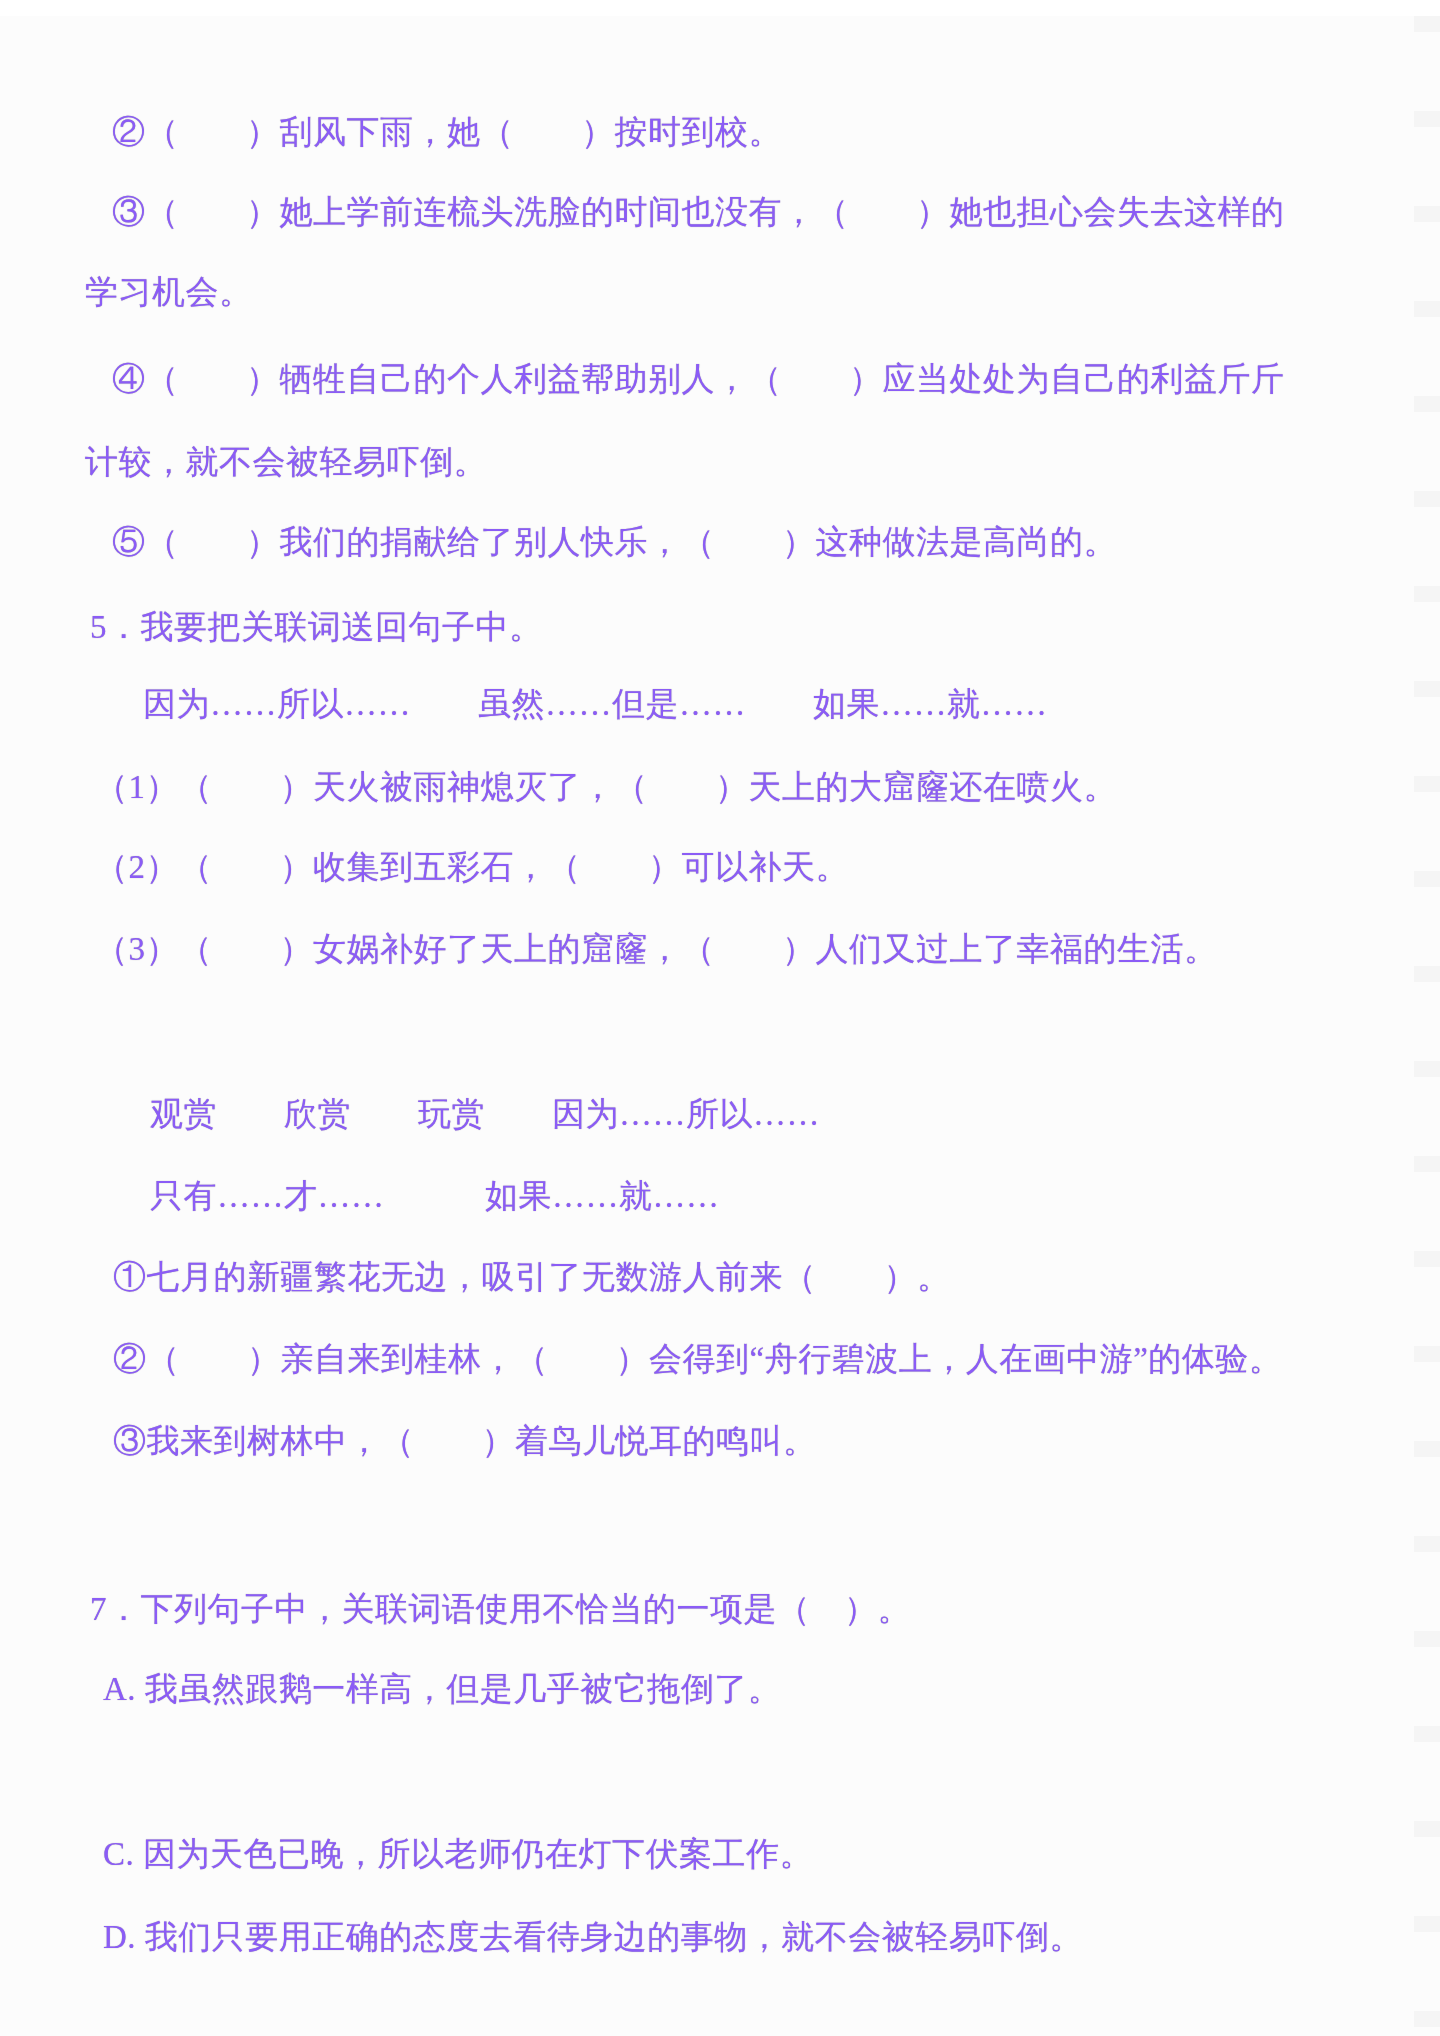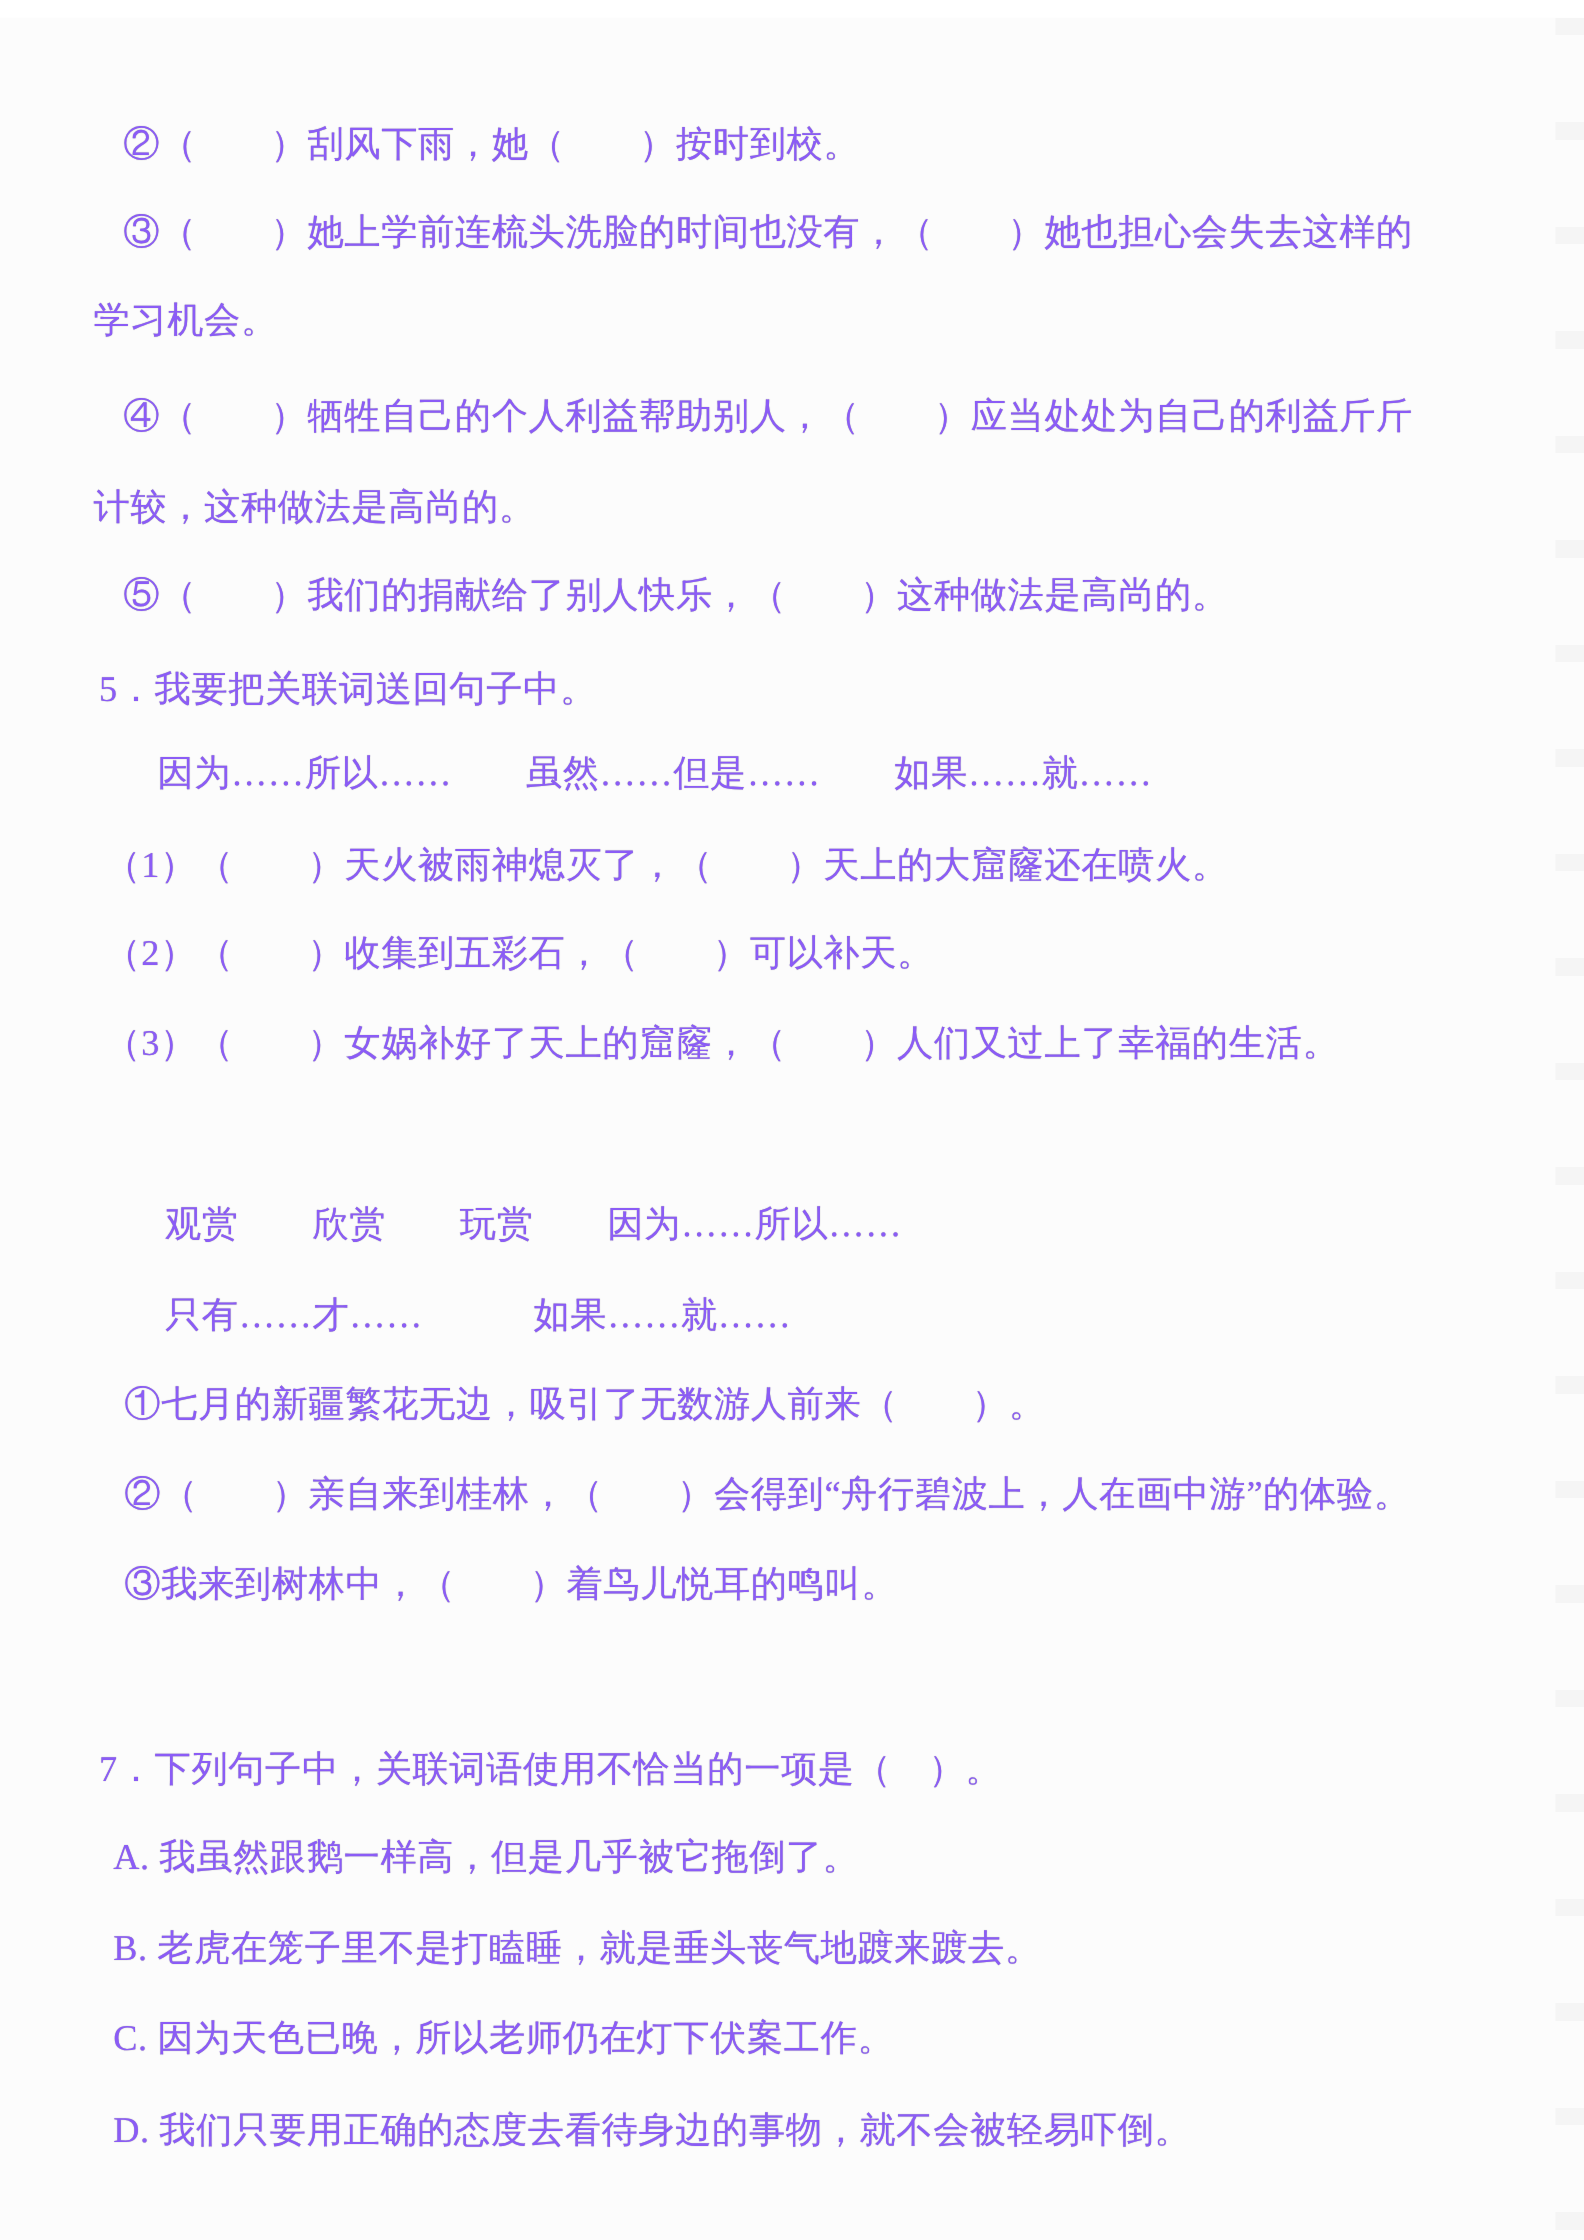--- a/index.html
+++ b/index.html
@@ -52,37 +52,36 @@
 </style>
 </head>
 <body>
 
 <div class="page">
 
   <div class="line" style="top:93px;  left:112px;">②（　　）刮风下雨，她（　　）按时到校。</div>
   <div class="line" style="top:173px; left:112px;">③（　　）她上学前连梳头洗脸的时间也没有，（　　）她也担心会失去这样的</div>
   <div class="line" style="top:253px; left:85px;">学习机会。</div>
   <div class="line" style="top:340px; left:112px;">④（　　）牺牲自己的个人利益帮助别人，（　　）应当处处为自己的利益斤斤</div>
-  <div class="line" style="top:423px; left:85px;">计较，这种做法是高尚的。</div>
+  <div class="line" style="top:423px; left:85px;">计较，就不会被轻易吓倒。</div>
   <div class="line" style="top:503px; left:112px;">⑤（　　）我们的捐献给了别人快乐，（　　）这种做法是高尚的。</div>
 
   <div class="line" style="top:588px; left:90px;">5．我要把关联词送回句子中。</div>
   <div class="line" style="top:665px; left:143px;">因为……所以……　　虽然……但是……　　如果……就……</div>
   <div class="line" style="top:748px; left:95px;">（1）（　　）天火被雨神熄灭了，（　　）天上的大窟窿还在喷火。</div>
   <div class="line" style="top:828px; left:95px;">（2）（　　）收集到五彩石，（　　）可以补天。</div>
   <div class="line" style="top:910px; left:95px;">（3）（　　）女娲补好了天上的窟窿，（　　）人们又过上了幸福的生活。</div>
 
   <div class="line" style="top:1075px; left:150px;">观赏　　欣赏　　玩赏　　因为……所以……</div>
   <div class="line" style="top:1157px; left:150px;">只有……才……　　　如果……就……</div>
   <div class="line" style="top:1238px; left:113px;">①七月的新疆繁花无边，吸引了无数游人前来（　　）。</div>
   <div class="line" style="top:1320px; left:113px;">②（　　）亲自来到桂林，（　　）会得到“舟行碧波上，人在画中游”的体验。</div>
   <div class="line" style="top:1402px; left:113px;">③我来到树林中，（　　）着鸟儿悦耳的鸣叫。</div>
 
   <div class="line" style="top:1570px; left:90px;">7．下列句子中，关联词语使用不恰当的一项是（　）。</div>
   <div class="line" style="top:1650px; left:103px;">A. 我虽然跟鹅一样高，但是几乎被它拖倒了。</div>
-  <div class="line" style="top:1733px; left:103px;">B. 老虎在笼子里不是打瞌睡，就是垂头丧气地踱来踱去。</div>
   <div class="line" style="top:1898px; left:103px;">D. 我们只要用正确的态度去看待身边的事物，就不会被轻易吓倒。</div>
   <div class="line" style="top:1815px; left:103px;">C. 因为天色已晚，所以老师仍在灯下伏案工作。</div>
 
   <div class="binding-marks"></div>
   <div class="scan-bottom-edge"></div>
 
 </div>
 
 </body></html>

